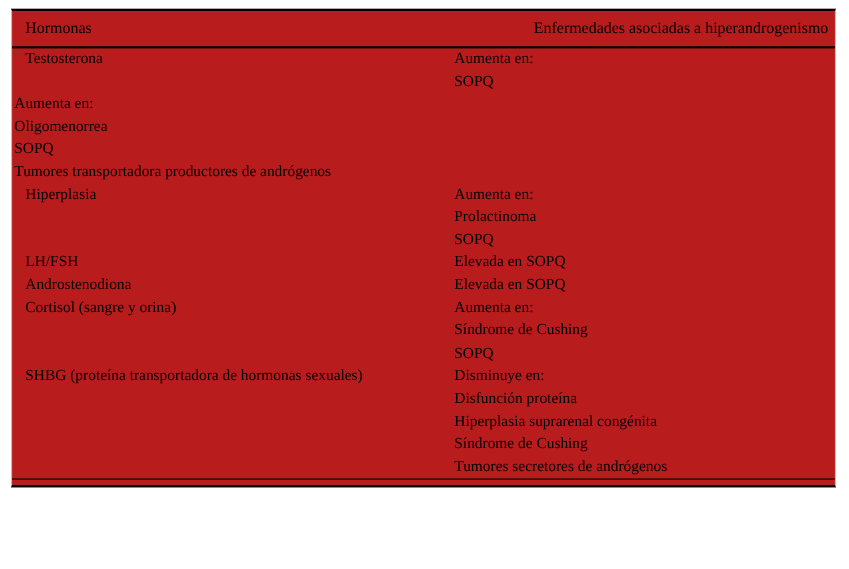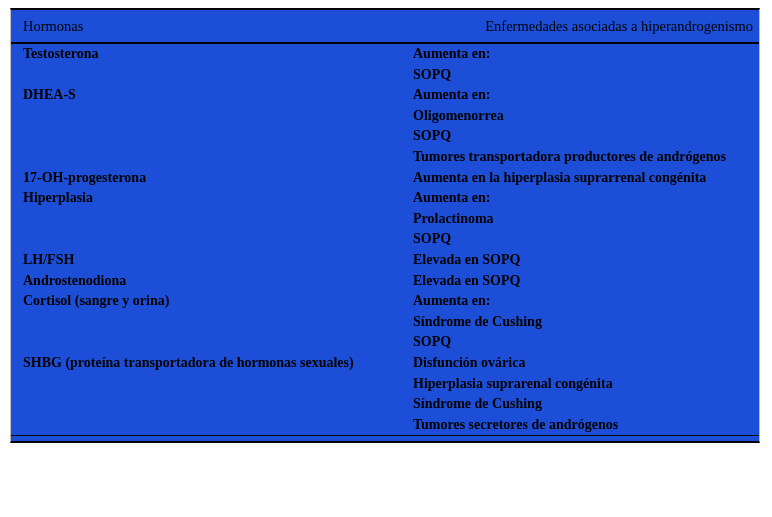--- a/index.html
+++ b/index.html
@@ -13,21 +13,21 @@
     color: #000000;
   }
   .table-frame {
     box-sizing: border-box;
     margin: 8px 12px 0 10px;
     width: 750px;
     border-top: 2px solid #000000;
     border-bottom: 2px solid #000000;
     border-left: 1px solid #bdbdbd;
     border-right: 1px solid #bdbdbd;
-    background: #1d4ed8;
+    background: #b91c1c;
   }
   .header-row {
     display: flex;
     border-bottom: 2px solid #000000;
     padding: 6px 0;
     font-size: 14.5px;
     line-height: 20px;
   }
   .col-hormone {
     box-sizing: border-box;
@@ -43,21 +43,20 @@
     padding-right: 6px;
   }
   .header-row .col-diseases {
     text-align: right;
   }
   .table-body {
     font-size: 14px;
   }
   .table-row {
     display: flex;
-    font-weight: bold;
   }
   .cell-line {
     line-height: 20.6px;
     white-space: nowrap;
   }
   .thin-rule {
     border-top: 1px solid #000000;
     height: 0;
   }
   .bottom-gap {
@@ -76,36 +75,25 @@
       <div class="table-row">
         <div class="col-hormone">
           <div class="cell-line">Testosterona</div>
         </div>
         <div class="col-diseases">
           <div class="cell-line">Aumenta en:</div>
           <div class="cell-line">SOPQ</div>
         </div>
       </div>
       <div class="table-row">
-        <div class="col-hormone">
-          <div class="cell-line">DHEA-S</div>
-        </div>
         <div class="col-diseases">
           <div class="cell-line">Aumenta en:</div>
           <div class="cell-line">Oligomenorrea</div>
           <div class="cell-line">SOPQ</div>
           <div class="cell-line">Tumores transportadora productores de andrógenos</div>
-        </div>
-      </div>
-      <div class="table-row">
-        <div class="col-hormone">
-          <div class="cell-line">17-OH-progesterona</div>
-        </div>
-        <div class="col-diseases">
-          <div class="cell-line">Aumenta en la hiperplasia suprarrenal congénita</div>
         </div>
       </div>
       <div class="table-row">
         <div class="col-hormone">
           <div class="cell-line">Hiperplasia</div>
         </div>
         <div class="col-diseases">
           <div class="cell-line">Aumenta en:</div>
           <div class="cell-line">Prolactinoma</div>
           <div class="cell-line">SOPQ</div>
@@ -135,21 +123,22 @@
           <div class="cell-line">Aumenta en:</div>
           <div class="cell-line">Síndrome de Cushing</div>
           <div class="cell-line">SOPQ</div>
         </div>
       </div>
       <div class="table-row">
         <div class="col-hormone">
           <div class="cell-line">SHBG (proteína transportadora de hormonas sexuales)</div>
         </div>
         <div class="col-diseases">
-          <div class="cell-line">Disfunción ovárica</div>
+          <div class="cell-line">Disminuye en:</div>
+          <div class="cell-line">Disfunción proteína</div>
           <div class="cell-line">Hiperplasia suprarenal congénita</div>
           <div class="cell-line">Síndrome de Cushing</div>
           <div class="cell-line">Tumores secretores de andrógenos</div>
         </div>
       </div>
     </div>
   <div class="thin-rule"></div>
   <div class="bottom-gap"></div>
 </div>
 

